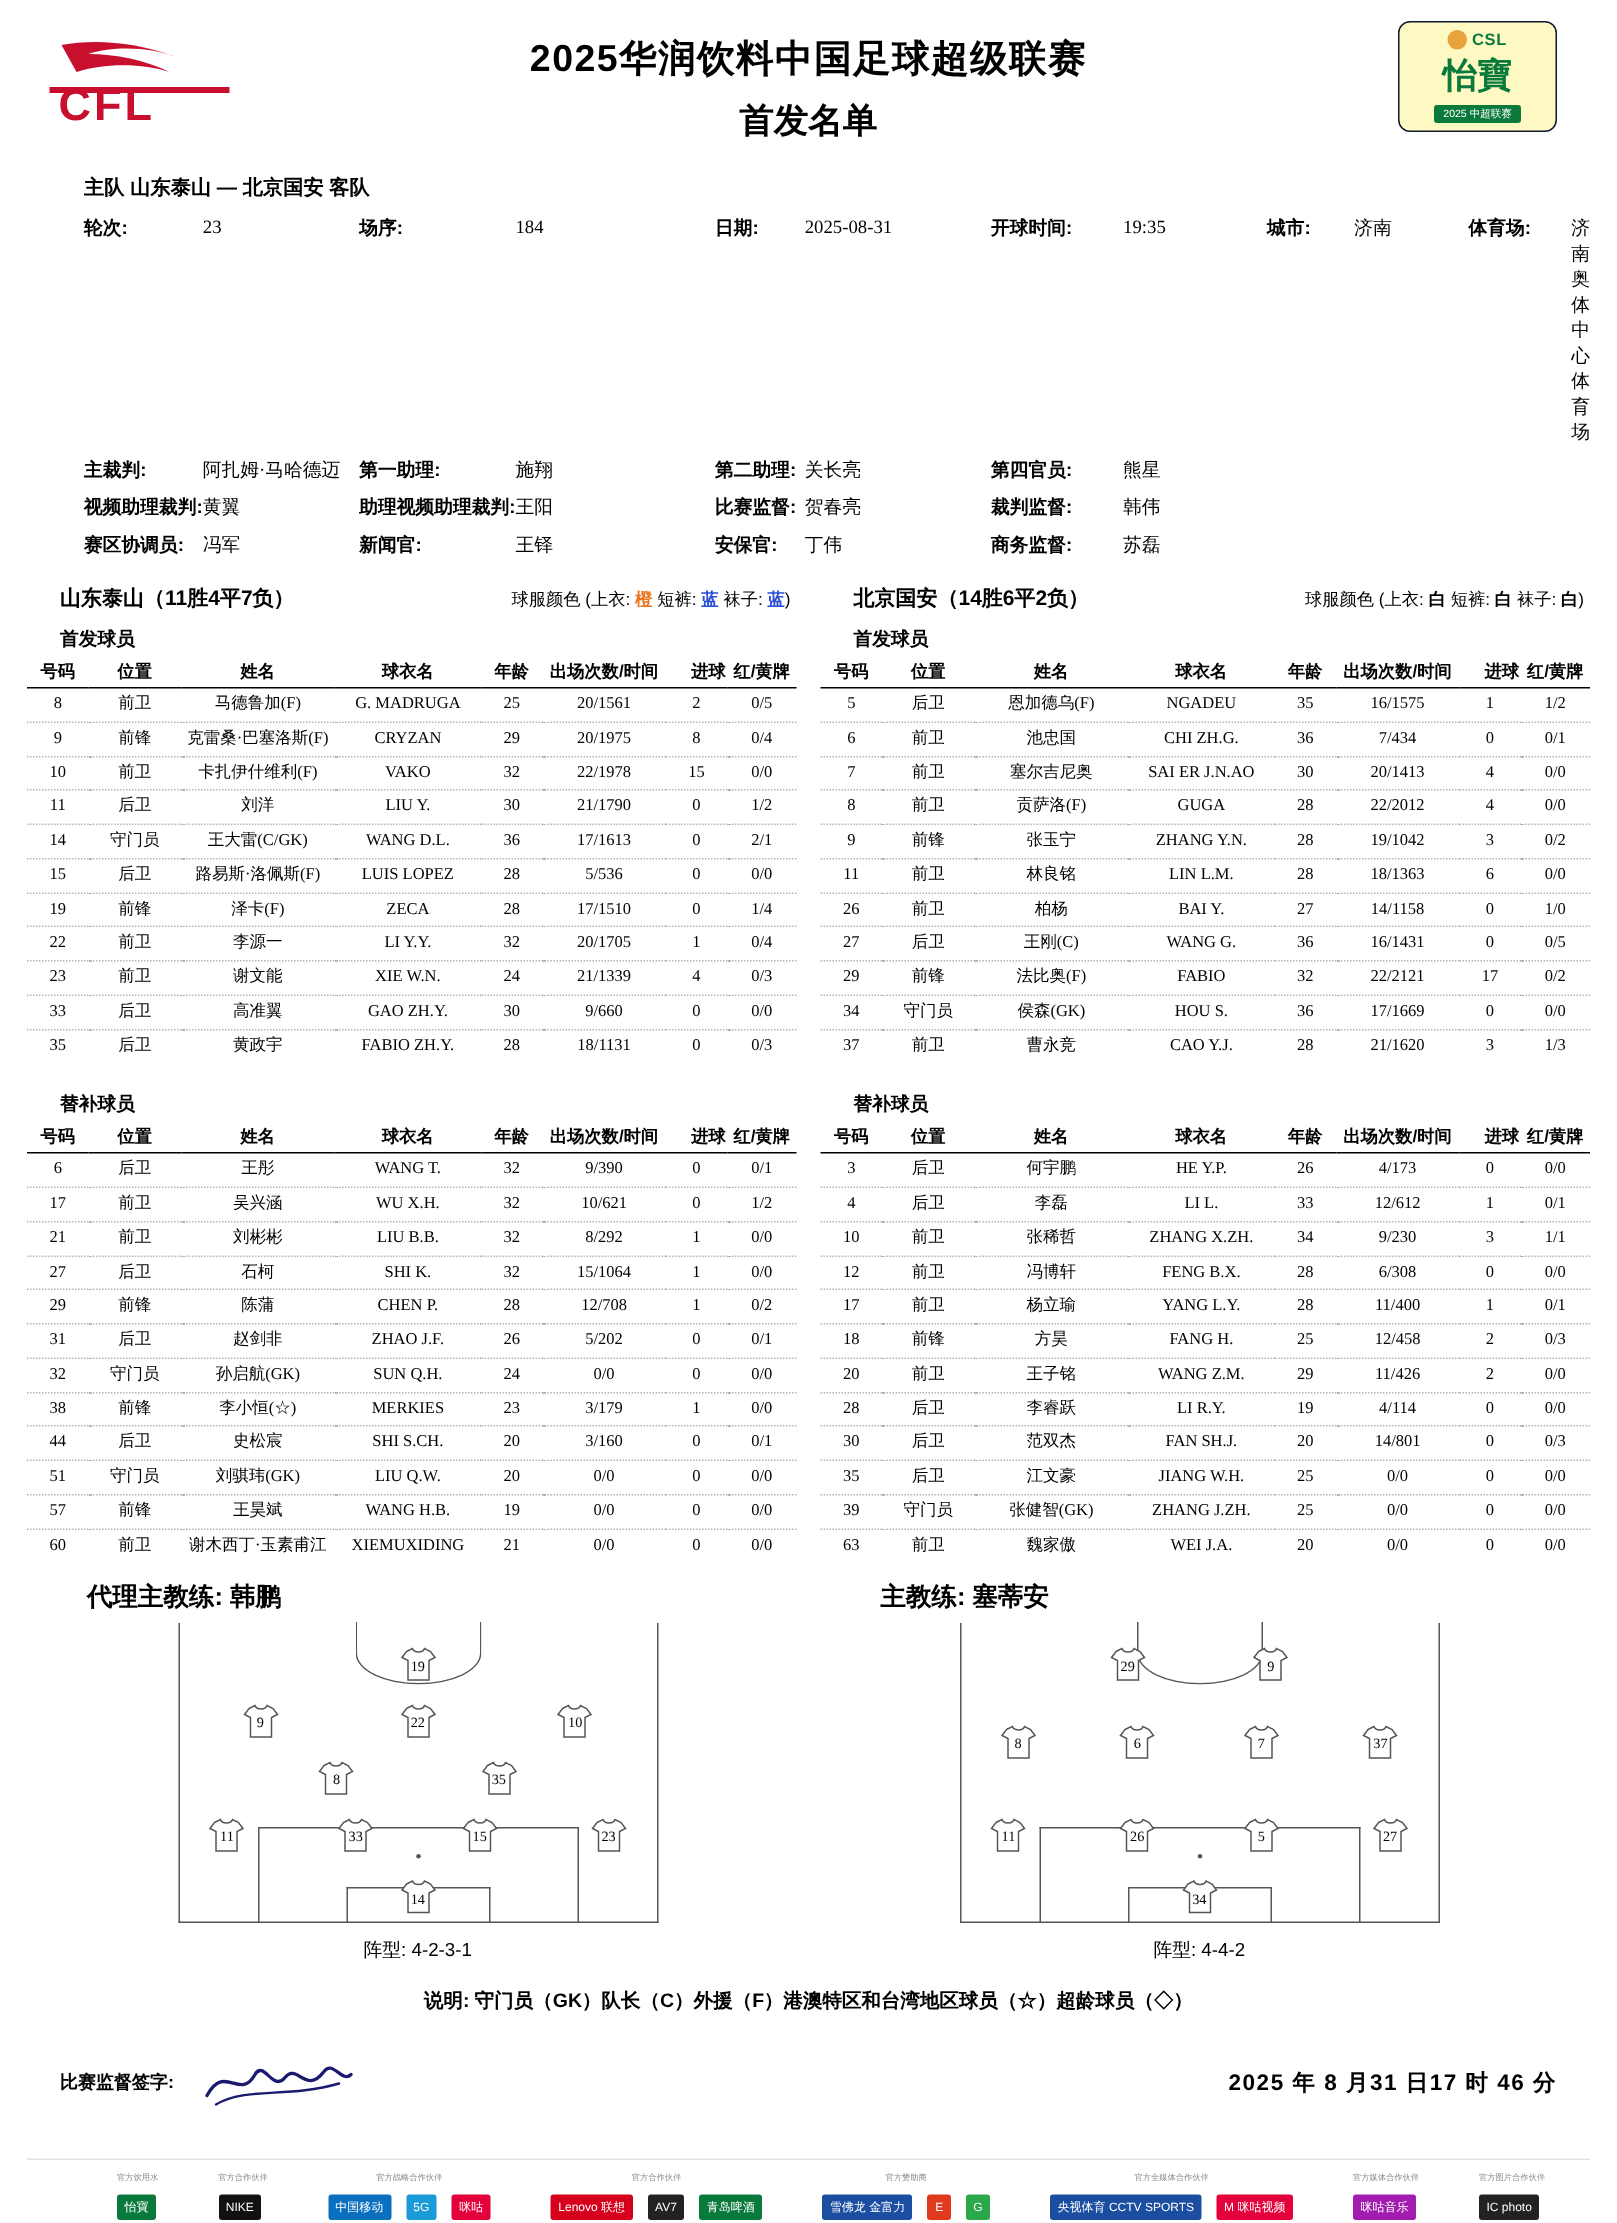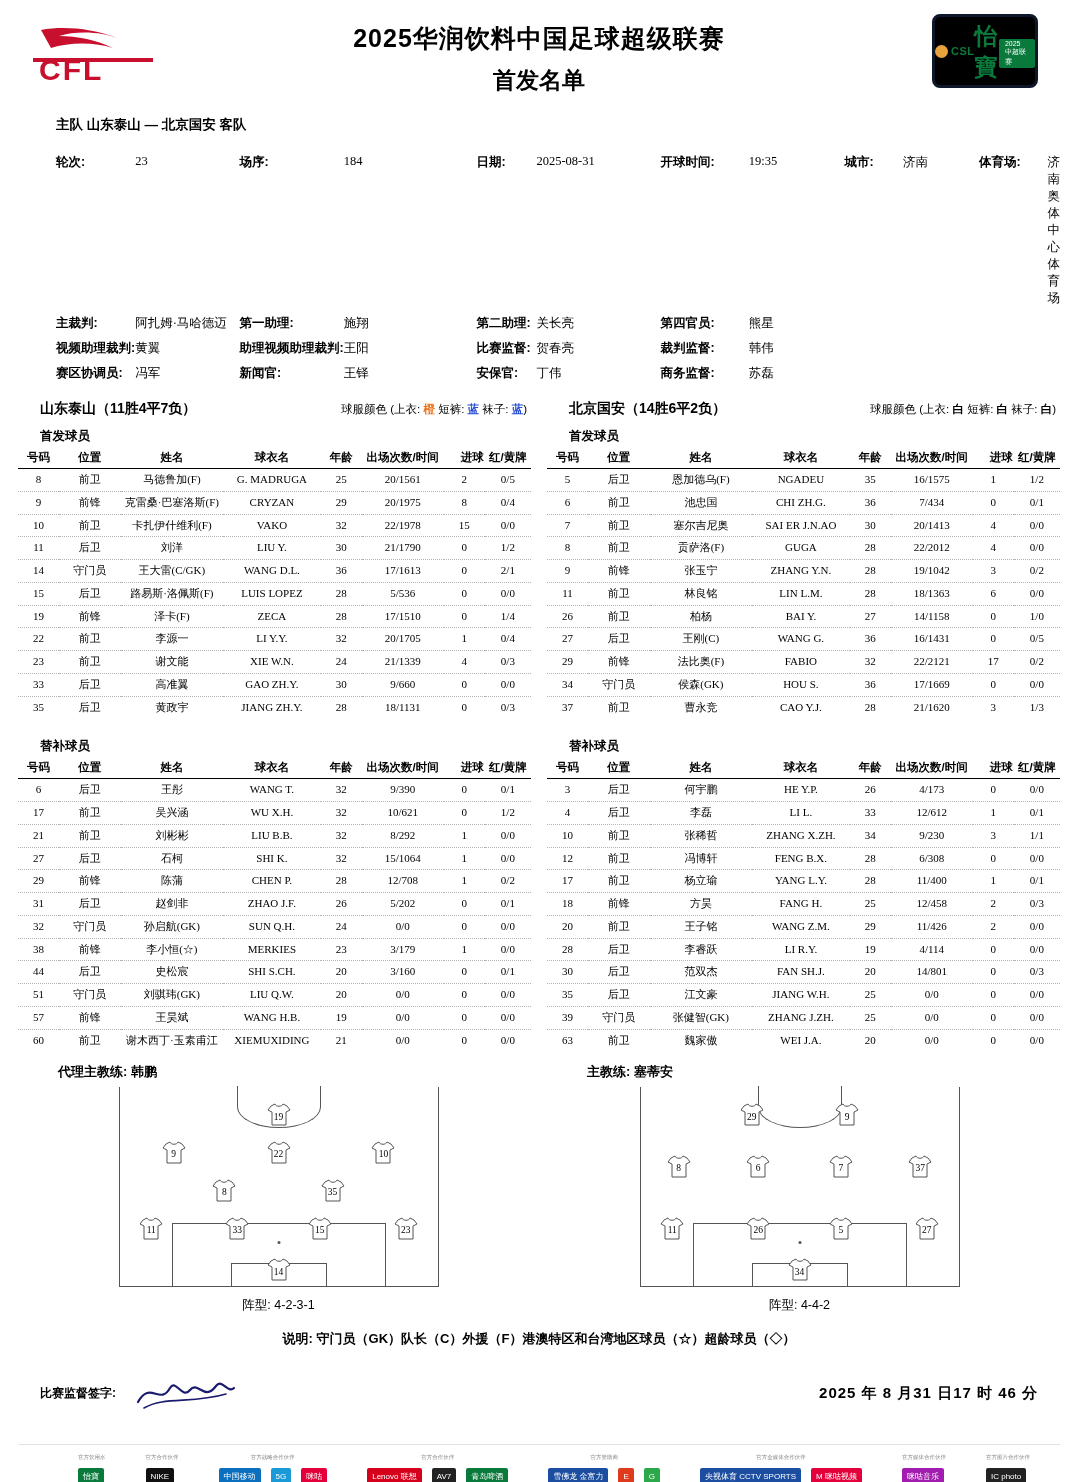--- a/index.html
+++ b/index.html
@@ -17,37 +17,37 @@
   
   .header { display: flex; align-items: flex-start; height: 108px; padding-top: 14px; }
   .logo-left { width: 150px; display: flex; align-items: center; justify-content: center; padding-top: 10px;}
   .titles { flex: 1; text-align: center; padding-top: 8px; }
   .title-main { font-size: 25px; font-weight: bold; letter-spacing: 1px; font-family: "Liberation Sans", sans-serif;}
   .title-sub { font-size: 23px; font-weight: bold; margin-top: 10px; font-family: "Liberation Sans", sans-serif;}
   .logo-right { width: 150px; display: flex; align-items: center; justify-content: center; }
 
   .sponsor-badge {
     width: 106px; height: 74px; border-radius: 8px;
-    background: #000000; border: 3px solid #0f172a;
-    display: flex; flex-direction: row; align-items: center; justify-content: center;
+    background: #fef9c3; border: 1px solid #0f172a;
+    display: flex; flex-direction: column; align-items: center; justify-content: center;
     font-family: "Liberation Sans", sans-serif;
   }
   .sponsor-top {
     font-size: 11px; color: #0a7a3c; font-weight: bold; letter-spacing: .5px;
     display:flex; align-items:center; gap:3px;
   }
   .sponsor-ball { width: 13px; height: 13px; border-radius: 50%; background: #e8a33d; display:inline-block;}
   .sponsor-main { font-size: 23px; color: #0a7a3c; font-weight: bold; margin-top: 2px; font-family: "DejaVu Sans", sans-serif;}
   .sponsor-bar { font-size: 7px; color: #fff; background: #0a7a3c; padding: 1px 6px; border-radius: 2px; margin-top: 4px;}
 
   .cfl-logo { position: relative; width: 120px; height: 62px; }
   .cfl-bar { position:absolute; left:0; top:34px; width:120px; height:4px; background:#c8102e; }
 
   
-  .teamline { font-size: 13.5px; font-weight: bold; margin: 8px 0 16px 38px; font-family: "Liberation Sans", sans-serif;}
+  .teamline { font-size: 13.5px; font-weight: bold; margin: 8px 0 6px 38px; font-family: "Liberation Sans", sans-serif;}
   .info-table { width: 100%; font-size: 12.5px; border-collapse: collapse; margin-left: 38px; width: calc(100% - 38px);}
   .info-table td { padding: 4px 0; vertical-align: top; }
   .lbl { font-weight: bold; font-family: "Liberation Sans", sans-serif; white-space: nowrap;}
   .val { font-family: "Liberation Serif", serif; padding-left: 6px; }
 
   
   .squads { display: flex; margin-top: 14px; }
   .squad { width: 50%; padding-right: 8px; }
   .squad:last-child { padding-right: 0; padding-left: 8px;}
   .squad-head { display: flex; align-items: baseline; justify-content: space-between; padding: 0 4px 0 22px;}
@@ -72,21 +72,21 @@
   .c-pos { width: 12%; }
   .c-name { width: 20%; }
   .c-shirt { width: 19%; }
   .c-age { width: 8%; }
   .c-apps { width: 16%; }
   .c-goal { width: 8%; text-align: right; }
   .c-card { width: 9%; }
 
   
   .coaches { display: flex; margin-top: 12px; }
-  .coach { width: 50%; font-size: 13px; font-weight: bold; font-family: "Liberation Sans", sans-serif; padding-left: 40px;}
+  .coach { width: 50%; font-size: 17px; font-weight: bold; font-family: "Liberation Sans", sans-serif; padding-left: 40px;}
   .coach:last-child { padding-left: 48px; }
 
   .pitches { display: flex; margin-top: 6px; }
   .pitch-wrap { width: 50%; display: flex; flex-direction: column; align-items: center; }
   .pitch {
     position: relative; width: 320px; height: 200px;
     border: 1.2px solid #555; border-top: none;
     background: #fff;
   }
   .pitch .circle {
@@ -369,21 +369,21 @@
               <td class="c-shirt">GAO ZH.Y.</td>
               <td class="c-age">30</td>
               <td class="c-apps">9/660</td>
               <td class="c-goal">0</td>
               <td class="c-card">0/0</td>
             </tr>
             <tr>
               <td class="c-num">35</td>
               <td class="c-pos">后卫</td>
               <td class="c-name">黄政宇</td>
-              <td class="c-shirt">JIANG ZH.Y.</td>
+              <td class="c-shirt">FABIO ZH.Y.</td>
               <td class="c-age">28</td>
               <td class="c-apps">18/1131</td>
               <td class="c-goal">0</td>
               <td class="c-card">0/3</td>
             </tr>
           </tbody>
         </table>
     </div>
     <div class="squad">
       <table class="players" id="away-starters">

